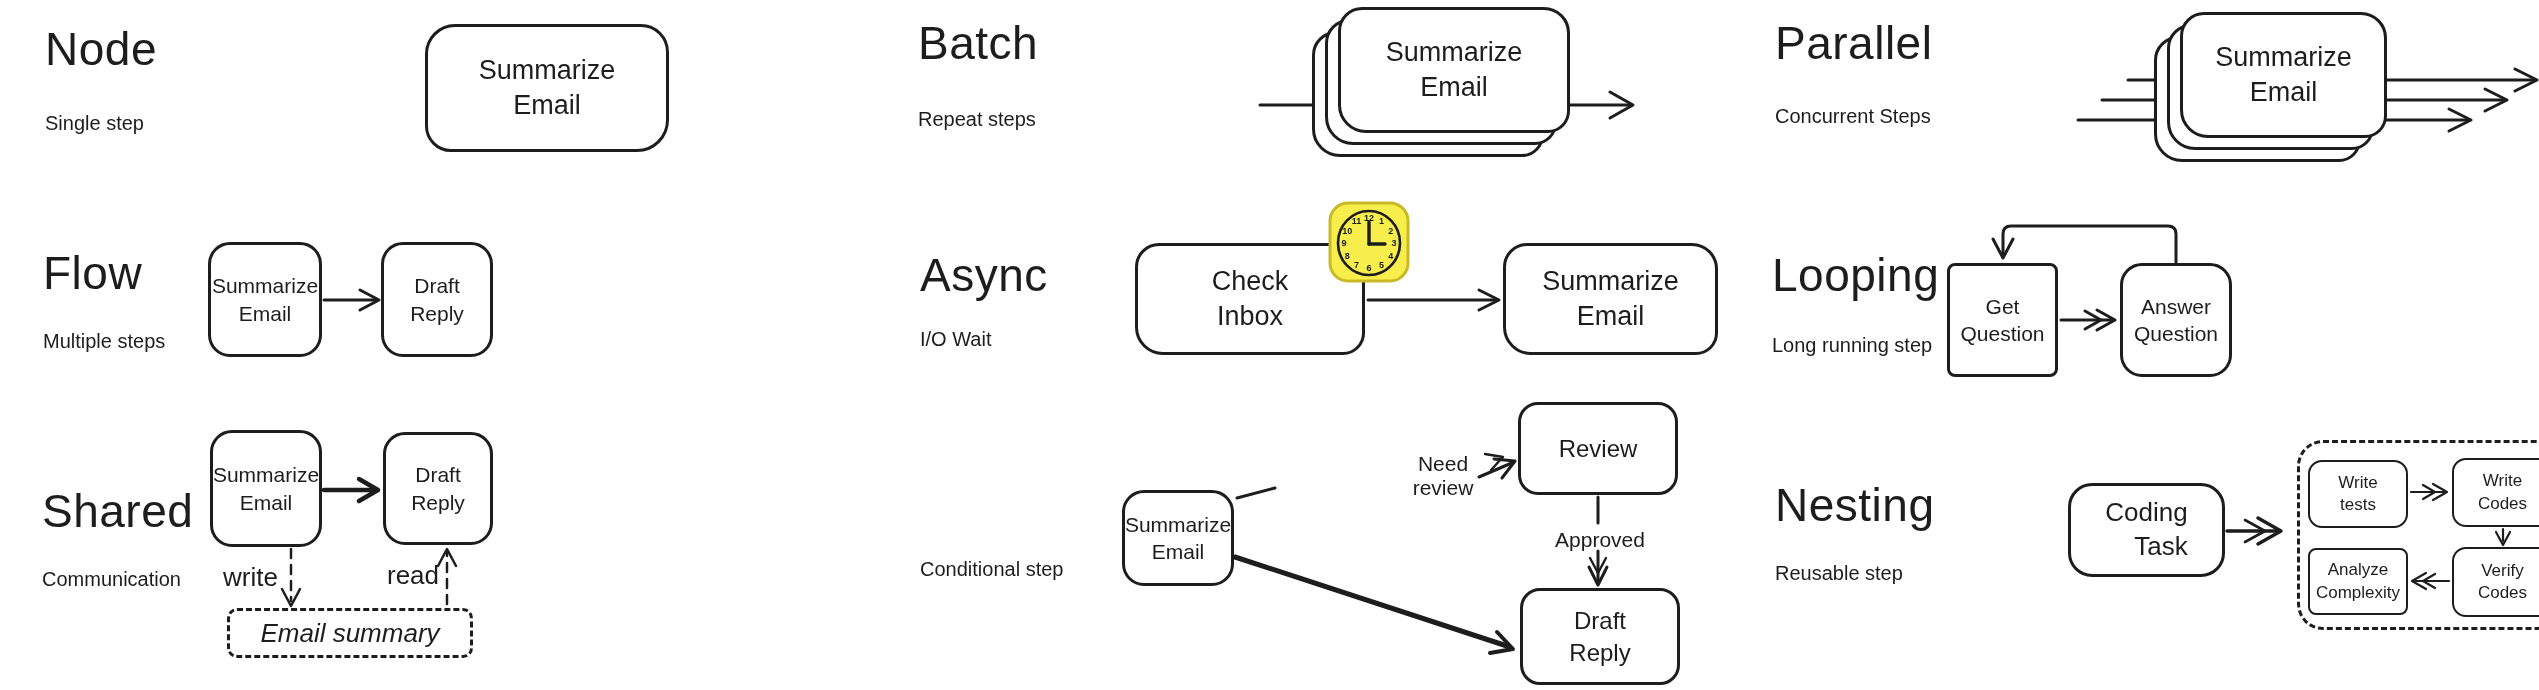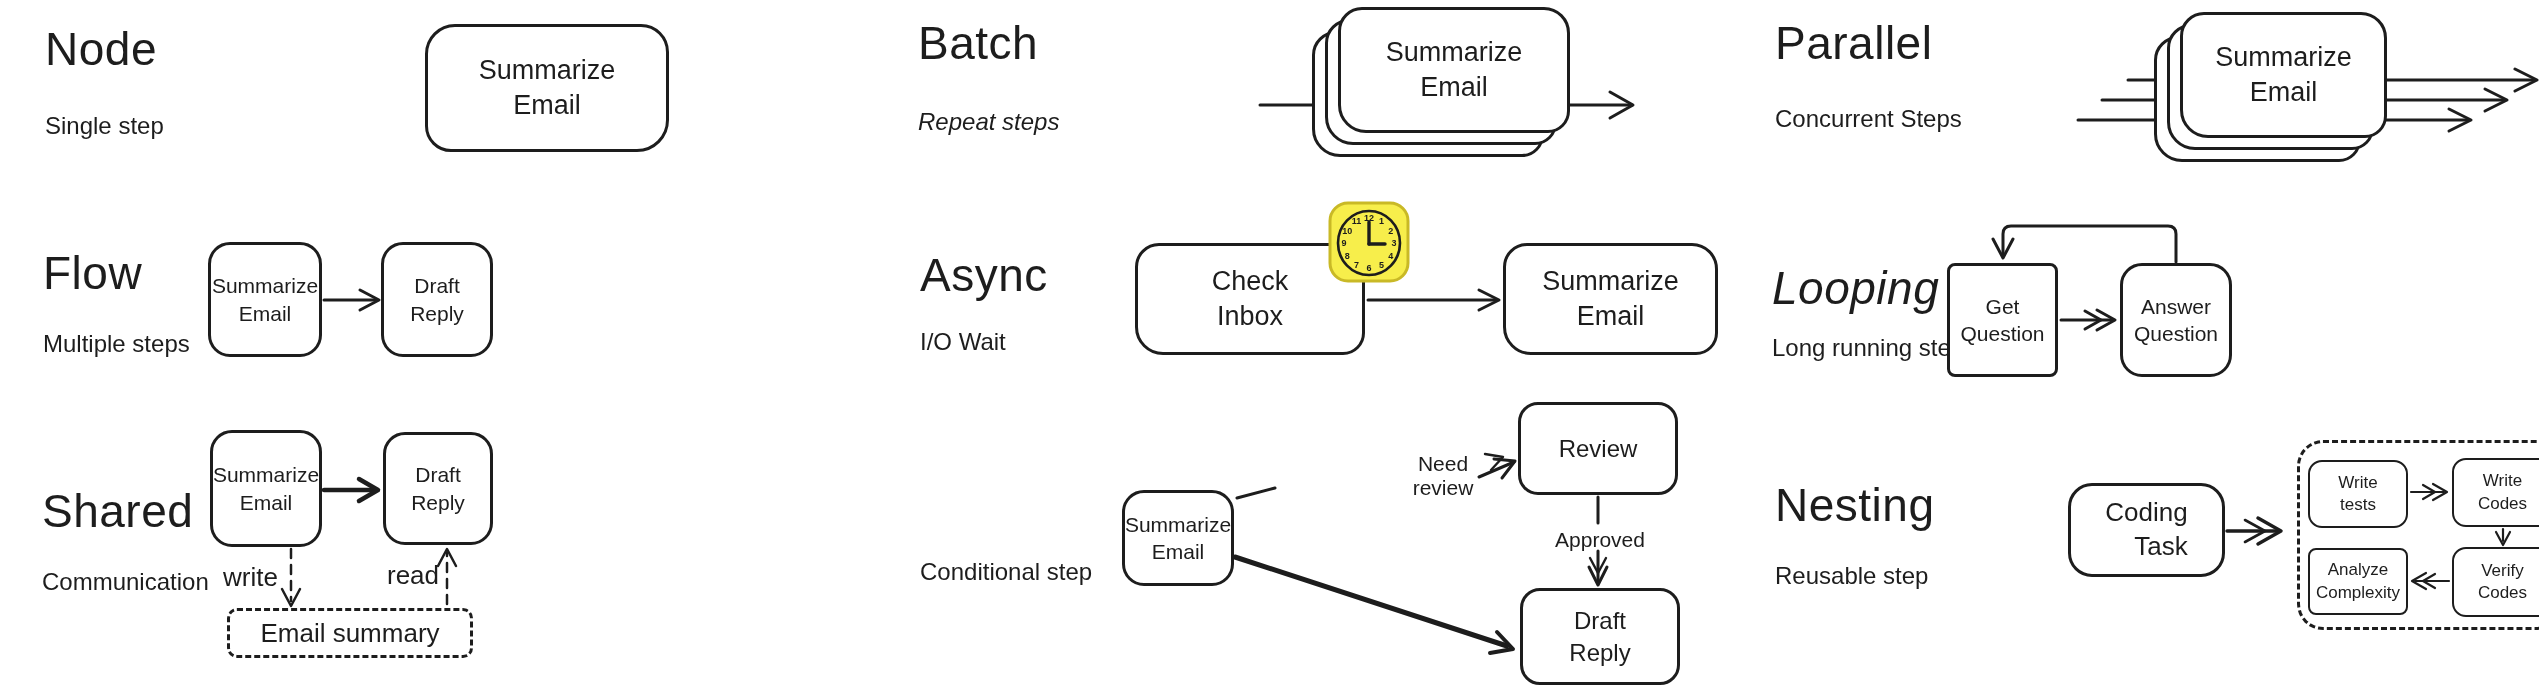--- a/index.html
+++ b/index.html
@@ -3,21 +3,21 @@
 <meta charset="utf-8">
 <style>
   html,body{margin:0;padding:0;background:#ffffff;}
   #canvas{
     position:relative;width:2539px;height:690px;overflow:hidden;
     background:#ffffff;color:#1d1d1d;
     font-family:"Liberation Sans", sans-serif;
     margin-left:35px;
   }
   .t{position:absolute;font-size:46px;font-weight:500;letter-spacing:.5px;white-space:nowrap;}
-  .s{position:absolute;font-size:24px;font-weight:400;white-space:nowrap;}
+  .s{position:absolute;font-size:20px;font-weight:400;white-space:nowrap;}
   .box{
     position:absolute;box-sizing:border-box;background:#ffffff;
     border:3px solid #1d1d1d;border-radius:24px 26px 22px 28px;
     display:flex;align-items:center;justify-content:center;
     text-align:center;white-space:pre-line;line-height:1.3;font-weight:400;
   }
   .dashedbox{
     position:absolute;box-sizing:border-box;background:transparent;
     border:3px dashed #1d1d1d;display:flex;align-items:center;justify-content:center;
     text-align:center;white-space:pre-line;line-height:1.25;
@@ -112,21 +112,21 @@
       <path d="M2400,574 L2388,581 L2400,588"></path>
     </g>
   </svg>
 
   <div class="t" style="left:10px;top:22px;">Node</div>
   <div class="s" style="left:10px;top:112px;">Single step</div>
   <div class="box" style="left:390px;top:24px;width:244px;height:128px;font-size:27px;border-radius:30px 28px 32px 26px;">Summarize
 Email</div>
 
   <div class="t" style="left:883px;top:16px;">Batch</div>
-  <div class="s" style="left:883px;top:108px;font-style:italic;">Repeat steps</div>
+  <div class="s" style="left:883px;top:108px;">Repeat steps</div>
   <div class="box" style="left:1277px;top:31px;width:232px;height:126px;"></div>
   <div class="box" style="left:1290px;top:19px;width:232px;height:126px;"></div>
   <div class="box" style="left:1303px;top:7px;width:232px;height:126px;font-size:27px;">Summarize
 Email</div>
 
   <div class="t" style="left:1740px;top:16px;">Parallel</div>
   <div class="s" style="left:1740px;top:105px;">Concurrent Steps</div>
   <div class="box" style="left:2119px;top:36px;width:207px;height:126px;"></div>
   <div class="box" style="left:2132px;top:24px;width:207px;height:126px;"></div>
   <div class="box" style="left:2145px;top:12px;width:207px;height:126px;font-size:27px;">Summarize
@@ -162,36 +162,36 @@
       <text x="17" y="46">9</text>
       <text x="20.3" y="33.5">10</text>
       <text x="29.5" y="24.3">11</text>
     </g>
     <g stroke="#1d1d1d" stroke-width="3.4" stroke-linecap="round">
       <path d="M42,44 L42,22"></path>
       <path d="M42,44 L58,44"></path>
     </g>
   </svg>
 
-  <div class="t" style="left:1737px;top:261px;font-style:italic;">Looping</div>
+  <div class="t" style="left:1737px;top:248px;">Looping</div>
   <div class="s" style="left:1737px;top:334px;">Long running step</div>
   <div class="box" style="left:1912px;top:263px;width:111px;height:114px;font-size:21px;border-radius:8px;">Get
 Question</div>
   <div class="box" style="left:2085px;top:263px;width:112px;height:114px;font-size:21px;border-radius:22px;">Answer
 Question</div>
 
   <div class="t" style="left:7px;top:484px;">Shared</div>
   <div class="s" style="left:7px;top:568px;">Communication</div>
   <div class="box" style="left:175px;top:430px;width:112px;height:117px;font-size:21px;border-radius:22px;">Summarize
 Email</div>
   <div class="box" style="left:348px;top:432px;width:110px;height:113px;font-size:21px;border-radius:22px;">Draft
 Reply</div>
   <div class="s" style="left:188px;top:562px;font-size:26px;">write</div>
   <div class="s" style="left:352px;top:560px;font-size:26px;">read</div>
-  <div class="dashedbox" style="left:192px;top:608px;width:246px;height:50px;border-radius:10px;font-size:26px;">Email summary</div>
+  <div class="dashedbox" style="left:192px;top:608px;width:246px;height:50px;border-radius:10px;font-size:26px;font-style:italic;">Email summary</div>
 
   <div class="s" style="left:885px;top:558px;">Conditional step</div>
   <div class="box" style="left:1087px;top:490px;width:112px;height:96px;font-size:21px;border-radius:22px;">Summarize
 Email</div>
   <div class="box" style="left:1483px;top:402px;width:160px;height:93px;font-size:24px;border-radius:20px;">Review</div>
   <div class="box" style="left:1485px;top:588px;width:160px;height:97px;font-size:24px;border-radius:20px;">Draft
 Reply</div>
   <div class="s" style="left:1368px;top:452px;width:80px;font-size:21px;text-align:center;white-space:pre-line;line-height:1.15;">Need
 review</div>
   <div class="s" style="left:1513px;top:528px;width:104px;font-size:21px;text-align:center;">Approved</div>

